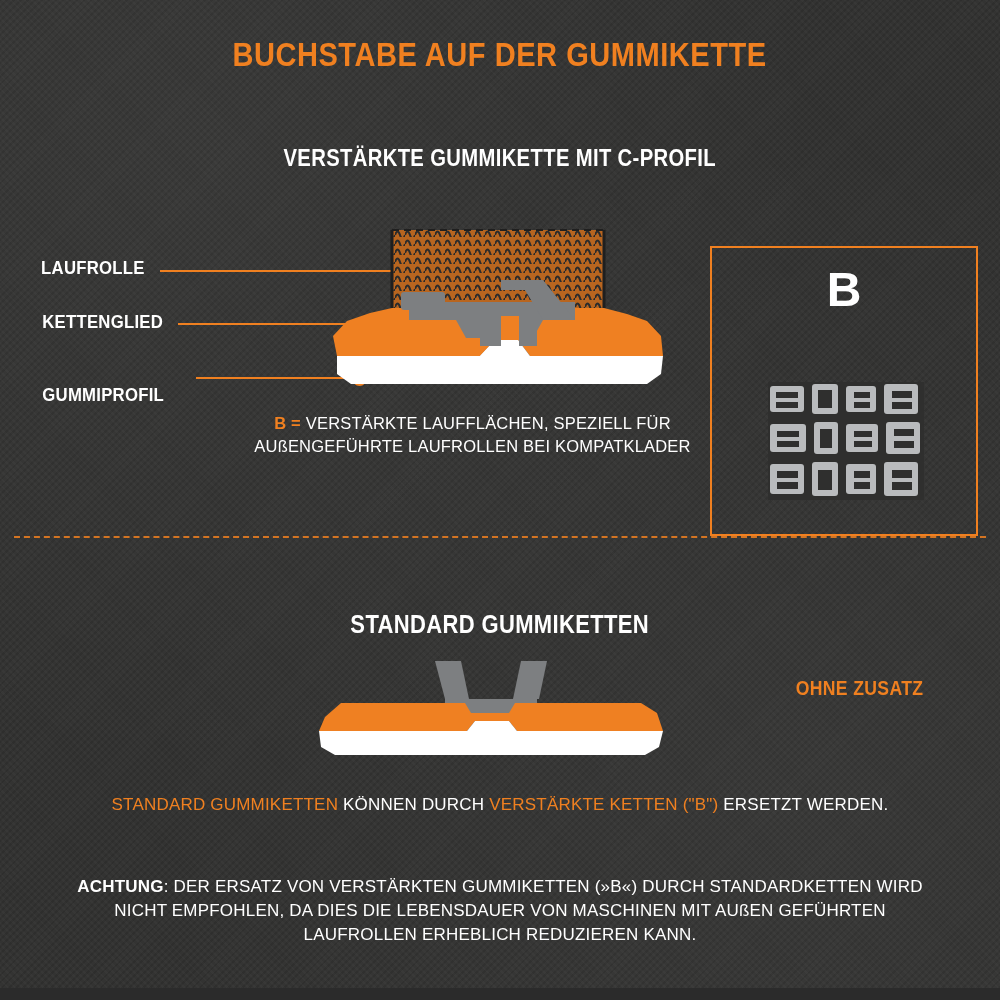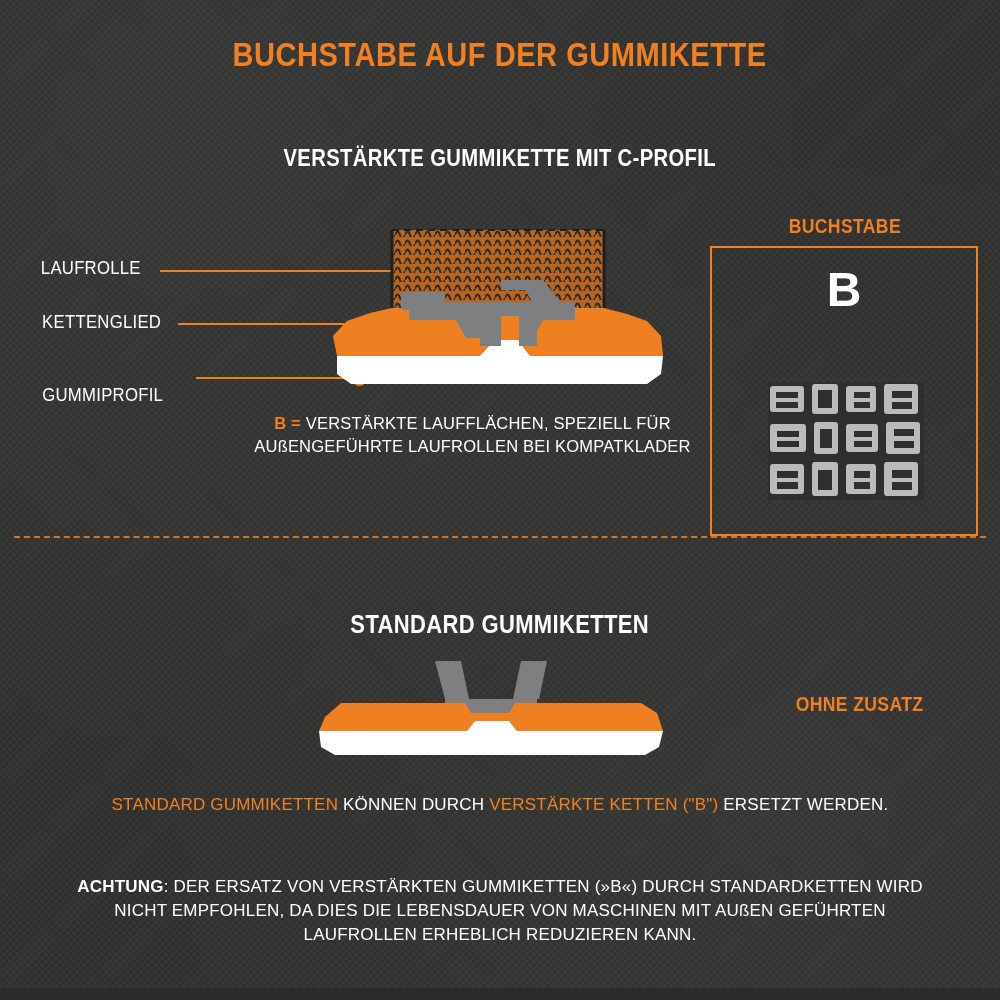--- a/index.html
+++ b/index.html
@@ -49,21 +49,21 @@
     text-align: center;
     font-size: 23px;
     font-weight: bold;
     letter-spacing: 0.4px;
     color: #ffffff;
   }
   
   .left-label {
     position: absolute;
     font-size: 19px;
-    font-weight: normal;
+    font-weight: bold;
     letter-spacing: 0.3px;
     color: #ffffff;
     white-space: nowrap;
   }
   #label-laufrolle  { left: 34px; top: 257px; }
   #label-kettenglied{ left: 34px; top: 311px; }
   #label-gummiprofil{ left: 34px; top: 365px; margin-top: 19px; }
 
   .leader {
     position: absolute;
@@ -182,21 +182,20 @@
   #ohne-zusatz {
     position: absolute;
     left: 740px;
     top: 677px;
     width: 240px;
     text-align: center;
     font-size: 20px;
     font-weight: bold;
     color: #f08020;
     letter-spacing: 0.4px;
-    margin-top: 16px;
   }
   #note1 {
     position: absolute;
     left: 80px;
     top: 793px;
     width: 840px;
     text-align: center;
     font-size: 17px;
     line-height: 24px;
     color: #ffffff;
@@ -277,23 +276,20 @@
     <rect x="126" y="64" width="44" height="18" rx="3" fill="#7d7f81"></rect>
     <path d="M226 52 L268 52 L300 92 L268 92 L250 62 L226 62 Z" fill="#7d7f81"></path>
     <path d="M205 78 L205 118 L226 118 L226 88 L244 88 L244 118 L262 118 L262 78 Z" fill="#7d7f81"></path>
   </svg>
 
   <div id="bdef">
     <span class="bmark">B =</span>
     <span>VERSTÄRKTE LAUFFLÄCHEN, SPEZIELL FÜR AUßENGEFÜHRTE LAUFROLLEN BEI KOMPATKLADER</span>
   </div>
 
-  <div id="buchstabe-title">
-    <span class="cond">BUCHSTABE</span>
-  </div>
   <div id="panel">
     <div id="panel-letter">B</div>
     <svg id="panel-tread" width="156" height="118" viewBox="0 0 156 118">
       <rect x="0" y="0" width="156" height="118" fill="#2f2f2e"></rect>
       <g fill="#b9bbbd">
         <rect x="2" y="4" width="34" height="26" rx="3"></rect>
         <rect x="8" y="10" width="22" height="6" fill="#2f2f2e"></rect>
         <rect x="8" y="20" width="22" height="6" fill="#2f2f2e"></rect>
         <rect x="44" y="2" width="26" height="30" rx="3"></rect>
         <rect x="50" y="8" width="14" height="18" fill="#2f2f2e"></rect>

